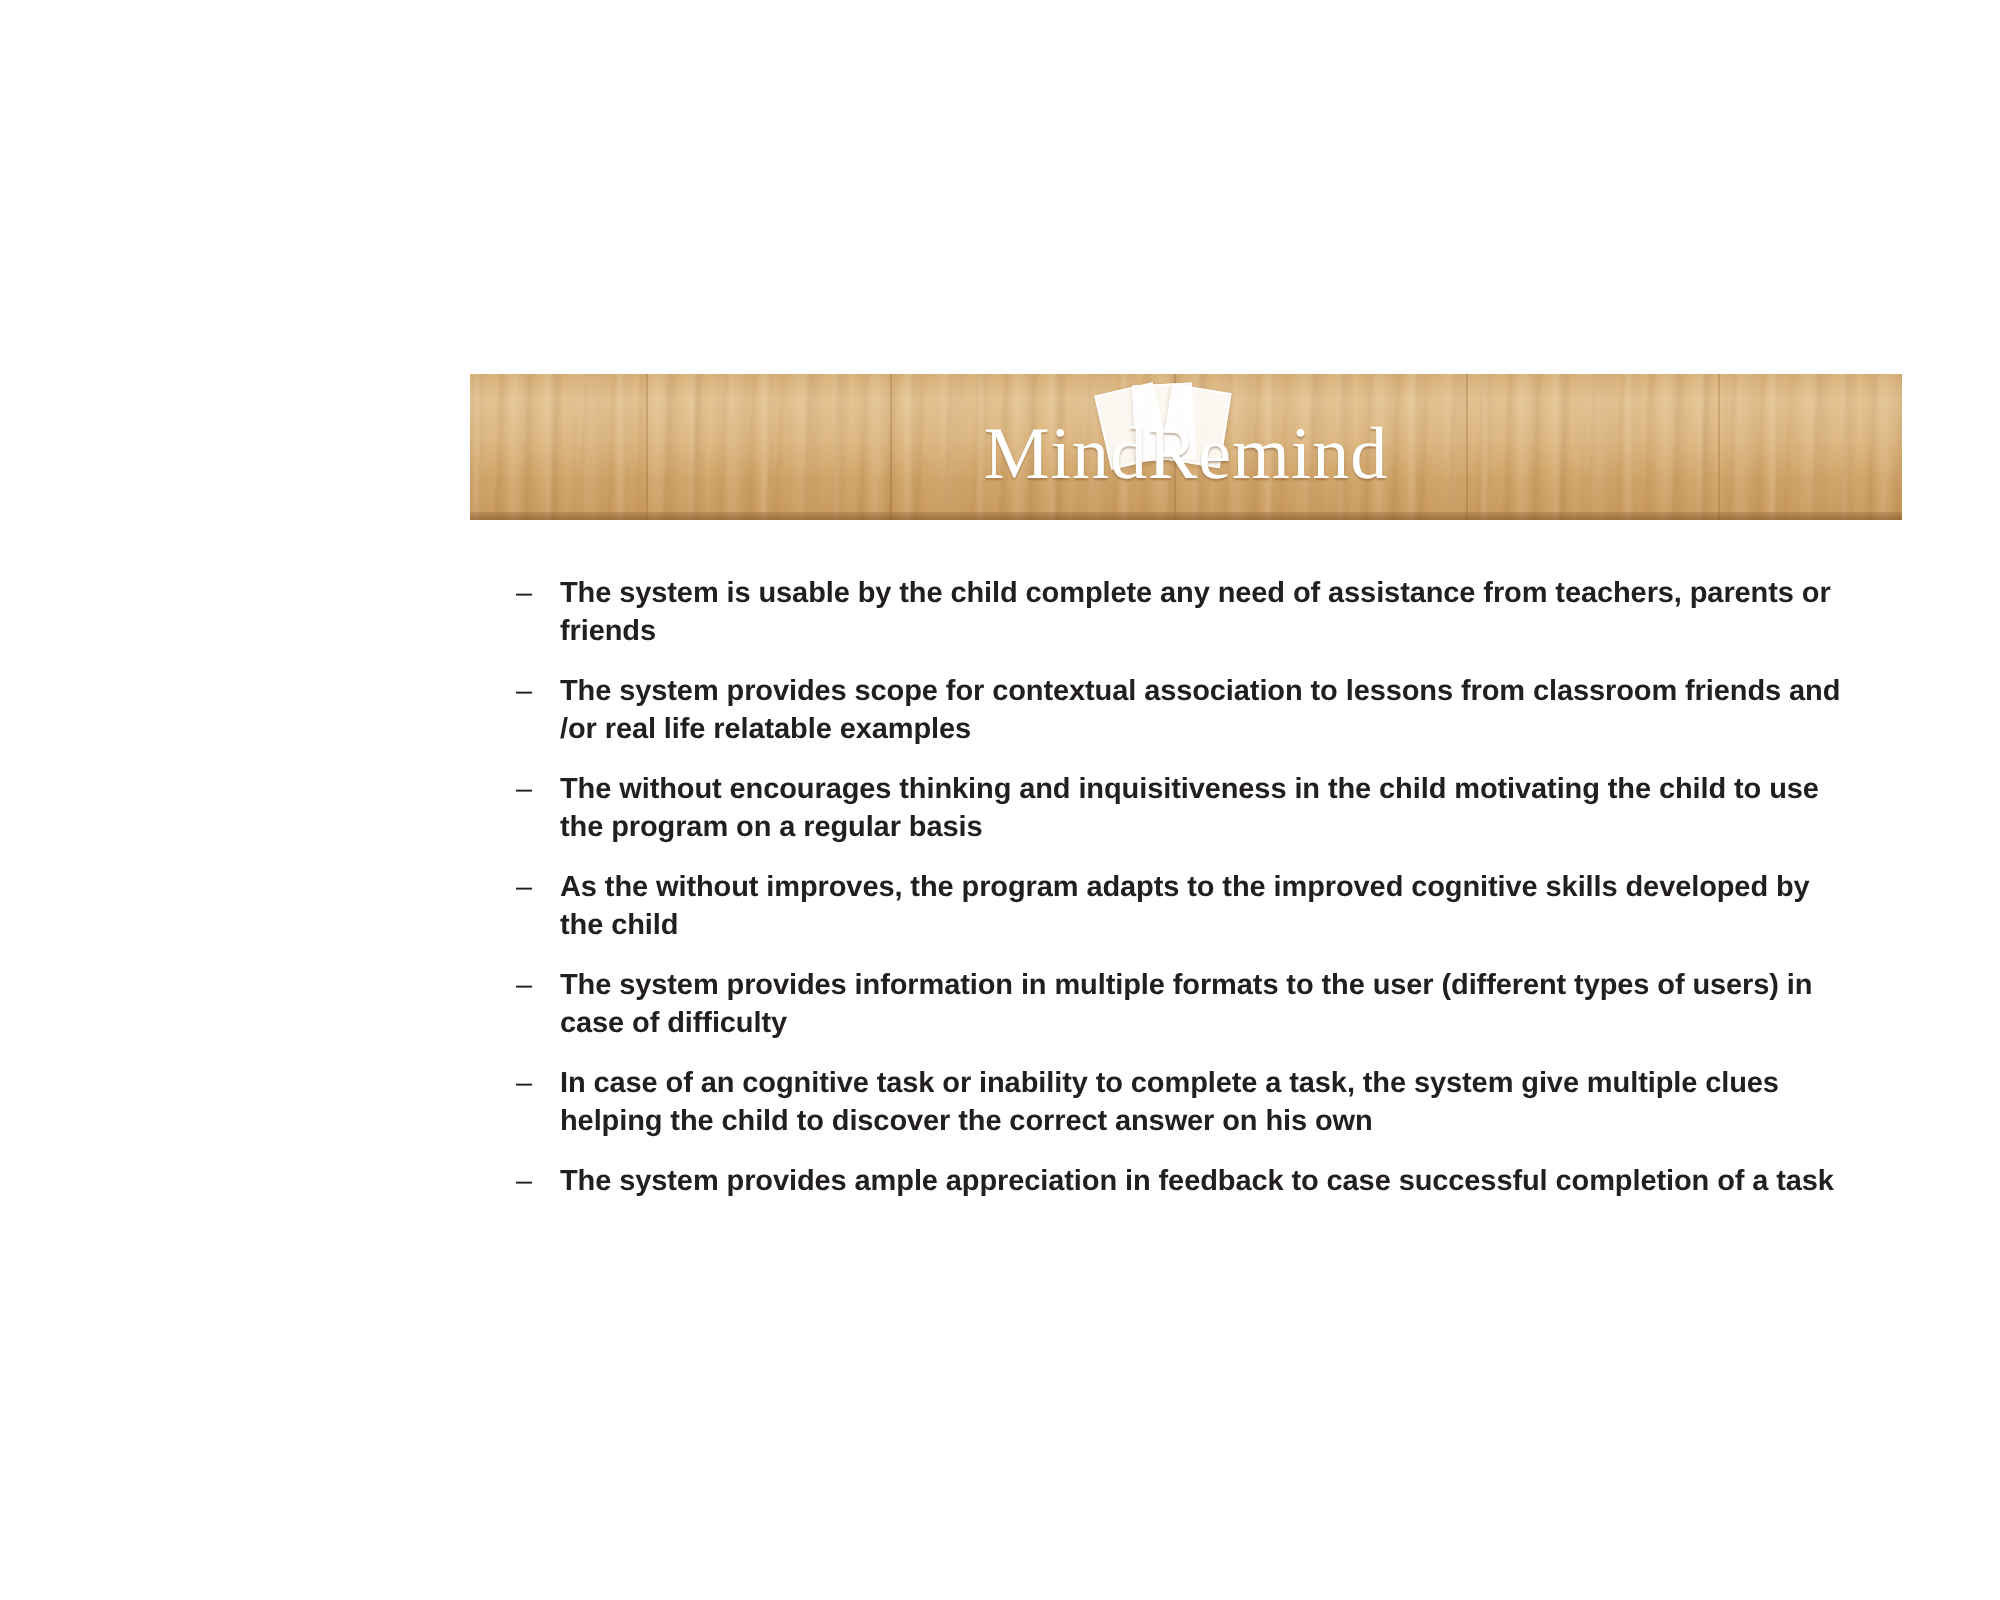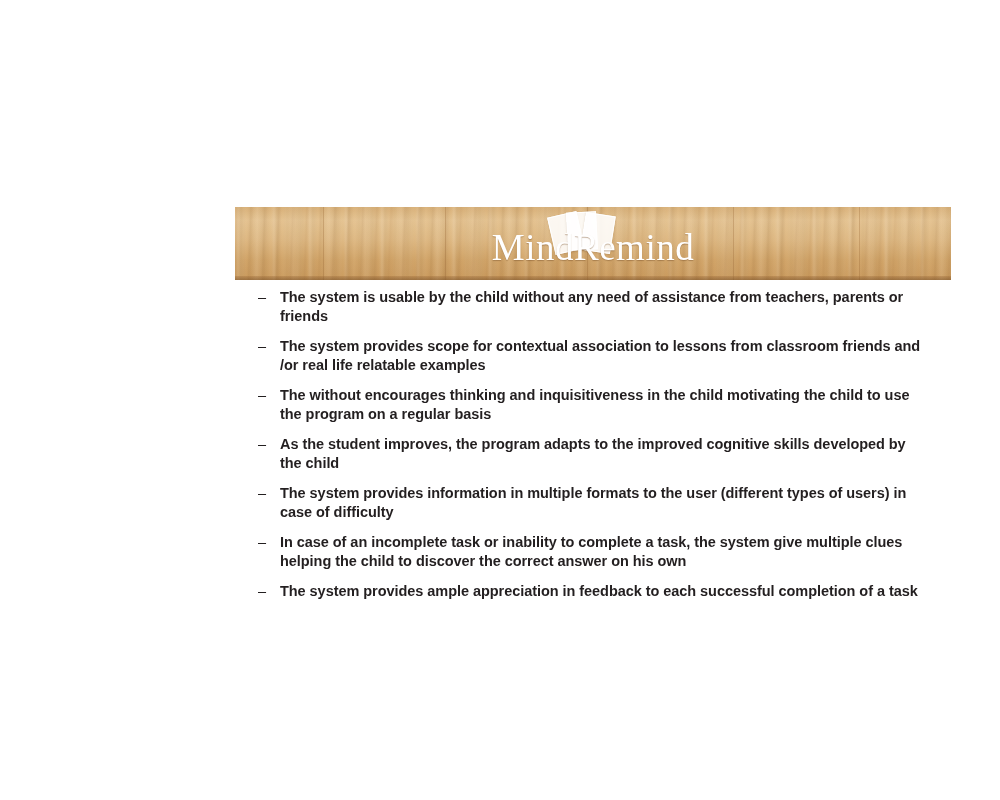--- a/index.html
+++ b/index.html
@@ -36,21 +36,20 @@
       repeating-linear-gradient(90deg,
         rgba(255,255,255,0.00) 0px,
         rgba(255,255,255,0.10) 3px,
         rgba(0,0,0,0.035) 6px,
         rgba(255,255,255,0.00) 11px,
         rgba(0,0,0,0.02) 16px,
         rgba(255,255,255,0.07) 22px,
         rgba(0,0,0,0.03) 29px,
         rgba(255,255,255,0.00) 36px),
       linear-gradient(180deg, #d8b078 0%, #e4c290 18%, #ddb781 45%, #d1a468 72%, #c99a5d 100%);
-    margin-top: 20px;
   }
   .banner .grain {
     position: absolute;
     inset: 0;
     background:
       repeating-linear-gradient(92deg,
         rgba(120,75,30,0.00) 0px,
         rgba(120,75,30,0.07) 2px,
         rgba(120,75,30,0.00) 5px,
         rgba(255,235,200,0.06) 9px,
@@ -153,47 +152,47 @@
       <div class="card c2"></div>
       <div class="card c3"></div>
       <div class="logo-text">MindRemind</div>
     </div>
   </div>
 
   <div class="content">
 
     <div class="bullet">
       <span class="dash">–</span>
-      <span class="text">The system is usable by the child without any need of assistance from teachers, parents or friends</span>
+      <span class="text">The system is usable by the child complete any need of assistance from teachers, parents or friends</span>
     </div>
 
     <div class="bullet">
       <span class="dash">–</span>
       <span class="text">The system provides scope for contextual association to lessons from classroom friends and /or real life relatable examples</span>
     </div>
 
     <div class="bullet">
       <span class="dash">–</span>
       <span class="text">The without encourages thinking and inquisitiveness in the child motivating the child to use the program on a regular basis</span>
     </div>
 
     <div class="bullet">
       <span class="dash">–</span>
-      <span class="text">As the student improves, the program adapts to the improved cognitive skills developed by the child</span>
+      <span class="text">As the without improves, the program adapts to the improved cognitive skills developed by the child</span>
     </div>
 
     <div class="bullet">
       <span class="dash">–</span>
       <span class="text">The system provides information in multiple formats to the user (different types of users) in case of difficulty</span>
     </div>
 
     <div class="bullet">
       <span class="dash">–</span>
-      <span class="text">In case of an incomplete task or inability to complete a task, the system give multiple clues helping the child to discover the correct answer on his own</span>
+      <span class="text">In case of an cognitive task or inability to complete a task, the system give multiple clues helping the child to discover the correct answer on his own</span>
     </div>
 
     <div class="bullet">
       <span class="dash">–</span>
-      <span class="text">The system provides ample appreciation in feedback to each successful completion of a task</span>
+      <span class="text">The system provides ample appreciation in feedback to case successful completion of a task</span>
     </div>
 
   </div>
 </div>
 
 </body></html>

